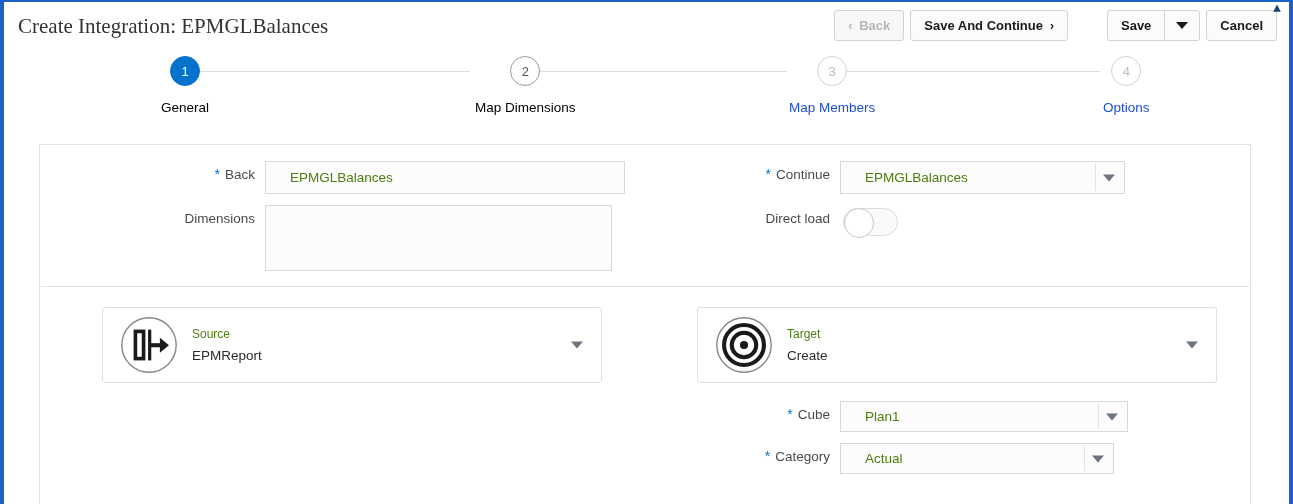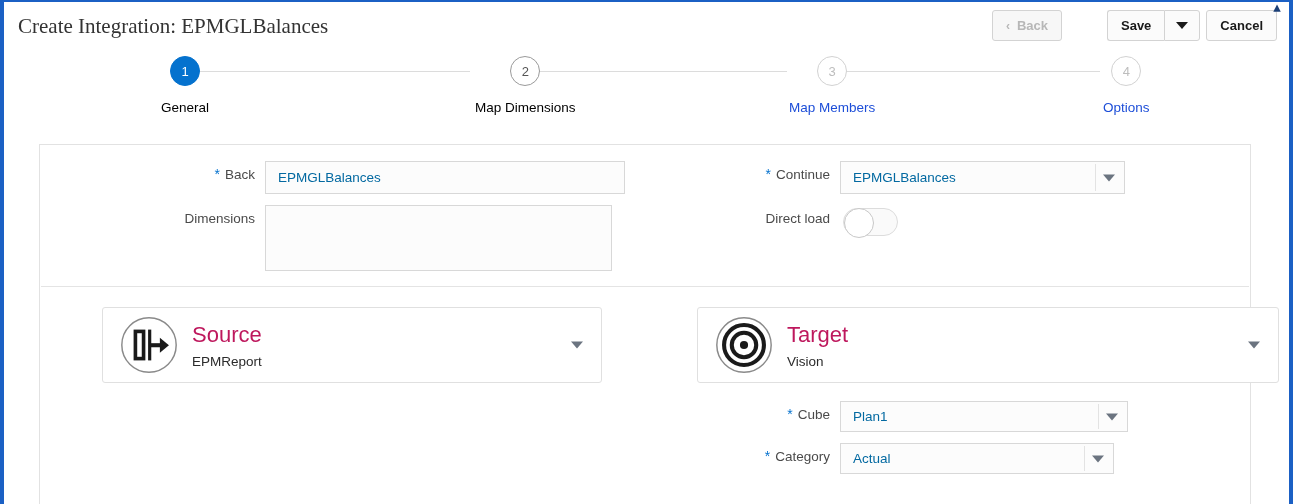--- a/index.html
+++ b/index.html
@@ -151,22 +151,22 @@
     color: #0572ce;
     font-size: 14px;
     margin-right: 5px;
     vertical-align: top;
     line-height: 1;
   }
   .inp {
     background: #fcfcfc;
     border: 1px solid #d8d8d8;
     font-size: 13.5px;
-    color: #0369a1;
-    padding: 5px 12px;
+    color: #4d7c0f;
+    padding: 5px 24px;
     font-family: "Liberation Sans", sans-serif;
     outline: none;
   }
   textarea.inp { resize: none; }
   .selwrap { position: relative; display: inline-block; }
   .selwrap .inp { padding-right: 30px; width: 100%; }
   .sel-caret {
     position: absolute;
     right: 10px; top: 50%;
     transform: translateY(-50%);
@@ -207,21 +207,21 @@
     border: 1px solid #e0e0e0;
     border-radius: 3px;
     background: #ffffff;
     display: flex;
     align-items: center;
     padding-left: 17px;
     cursor: pointer;
   }
   .card-icon { width: 58px; height: 58px; flex: 0 0 58px; }
   .card-text { margin-left: 14px; display: flex; flex-direction: column; justify-content: center; }
-  .card-title { font-size: 22px; color: #be185d; line-height: 1.25; }
+  .card-title { font-size: 12px; color: #4d7c0f; line-height: 1.25; }
   .card-value { font-size: 13.5px; color: #2b2b2b; margin-top: 6px; }
   .card-caret {
     position: absolute; right: 18px; top: 50%;
     transform: translateY(-50%);
     width: 0; height: 0;
     border-left: 6px solid transparent;
     border-right: 6px solid transparent;
     border-top: 7px solid #6b7480;
   }
 </style>
@@ -232,20 +232,24 @@
 
   <div class="header">
     <div class="dialog-title">Create Integration: EPMGLBalances</div>
 
     <div class="toolbar">
       <button class="tb-btn disabled">
         <span class="chev">‹</span>
         <span>Back</span>
       </button>
       <div class="tb-gap"></div>
+      <button class="tb-btn">
+        <span>Save And Continue</span>
+        <span class="chev">›</span>
+      </button>
       <div class="tb-gap"></div>
       <div class="tb-split">
         <button class="tb-btn">
           <span>Save</span>
         </button>
         <button class="tb-btn">
           <span class="caret-dn"></span>
         </button>
       </div>
       <div class="tb-gap"></div>
@@ -325,30 +329,30 @@
         <rect x="34" y="30" width="13" height="4.5" fill="#1a1a1a"></rect>
         <polygon points="44,24 54,32.2 44,40.5" fill="#1a1a1a"></polygon>
       </svg>
       <div class="card-text">
         <div class="card-title">Source</div>
         <div class="card-value">EPMReport</div>
       </div>
       <div class="card-caret"></div>
     </div>
 
-    <div class="card" style="left:657px; top:162px; width:582px;">
+    <div class="card" style="left:657px; top:162px; width:520px;">
       <svg class="card-icon" viewBox="0 0 64 64">
         <circle cx="32" cy="32" r="30" fill="none" stroke="#8a8a8a" stroke-width="1.6"></circle>
         <circle cx="32" cy="32" r="22" fill="none" stroke="#1a1a1a" stroke-width="4.5"></circle>
         <circle cx="32" cy="32" r="13.5" fill="none" stroke="#1a1a1a" stroke-width="4.5"></circle>
         <circle cx="32" cy="32" r="4.5" fill="#1a1a1a"></circle>
       </svg>
       <div class="card-text">
         <div class="card-title">Target</div>
-        <div class="card-value">Vision</div>
+        <div class="card-value">Create</div>
       </div>
       <div class="card-caret"></div>
     </div>
 
     <div class="field" style="left:685px; top:256px;">
       <div class="f-label" style="width:105px;">
         <span class="req">*</span><span>Cube</span>
       </div>
       <div class="selwrap" style="width:288px; margin-left:10px;">
         <input class="inp" style="height: 31px;" value="Plan1">

